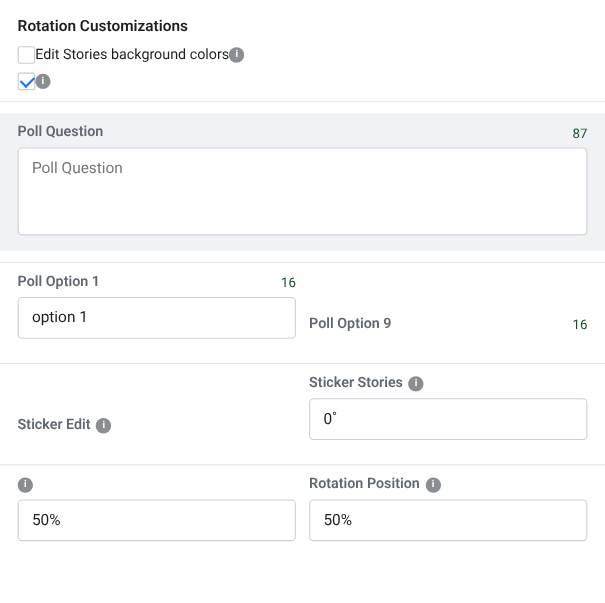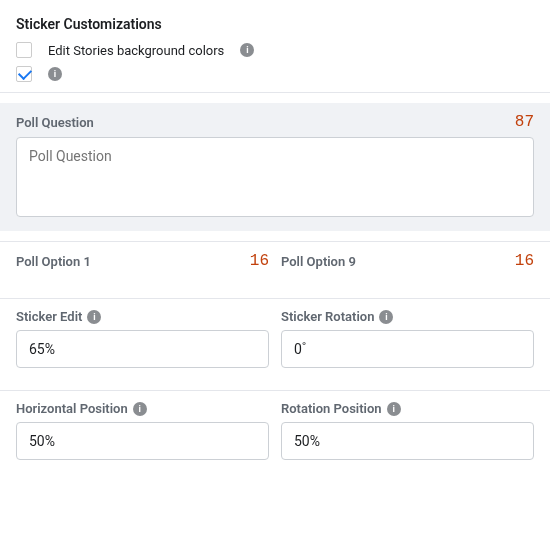--- a/index.html
+++ b/index.html
@@ -19,21 +19,21 @@
     .section-title {
       font-size: 14px;
       font-weight: 600;
       color: #1c1e21;
       margin-bottom: 10px;
     }
 
     .checkbox-row {
       display: flex;
       align-items: center;
-      gap: 16px;
+      gap: 0;
       margin-bottom: 8px;
     }
 
     .checkbox-row input[type="checkbox"] {
       width: 16px;
       height: 16px;
       border: 1px solid #ccc;
       cursor: pointer;
       appearance: none;
       -webkit-appearance: none;
@@ -99,23 +99,22 @@
     .field-label {
       font-size: 13px;
       font-weight: 600;
       color: #606770;
       display: flex;
       align-items: center;
       gap: 5px;
     }
 
     .field-count {
-      font-size: 16px;
-      color: #c2410c;
-      font-family: Liberation Mono, monospace;
+      font-size: 12px;
+      color: #14532d;
     }
 
     .field-input {
       width: 100%;
       border: 1px solid #ccd0d5;
       border-radius: 4px;
       padding: 10px 12px;
       font-size: 14px;
       color: #1c1e21;
       background: #fff;
@@ -141,21 +140,21 @@
       background: #f0f2f5;
       margin: 0 -16px;
       padding: 10px 16px;
     }
   </style>
 </head>
 <body>
 
 <div>
 
-  <div class="section-title">Sticker Customizations</div>
+  <div class="section-title">Rotation Customizations</div>
 
   <div class="checkbox-row">
     <input type="checkbox" id="cb1" style="">
     <label class="checkbox-label" for="cb1">Edit Stories background colors</label>
     <span class="info-icon">i</span>
   </div>
 
   <div class="checkbox-row">
     <input type="checkbox" id="cb2" class="checked" checked="" style="width: 16px; height: 16px; cursor: pointer;">
     <span class="info-icon">i</span>
@@ -172,59 +171,58 @@
   </div>
 
   <div class="divider"></div>
 
   <div class="two-col">
     <div class="field-section">
       <div class="field-header">
         <span class="field-label">Poll Option 1</span>
         <span class="field-count">16</span>
       </div>
+      <input type="text" class="field-input" value="option 1" placeholder="option 1" style="">
     </div>
     <div class="field-section">
       <div class="field-header">
         <span class="field-label">Poll Option 9</span>
         <span class="field-count">16</span>
       </div>
     </div>
   </div>
 
   <div class="divider"></div>
 
   <div class="two-col">
     <div class="field-section">
       <div class="field-header">
         <span class="field-label">
           <span>Sticker Edit</span>
           <span class="info-icon">i</span>
         </span>
       </div>
-      <input type="text" class="field-input" value="65%" style="">
-    </div>
-    <div class="field-section">
-      <div class="field-header">
-        <span class="field-label">
-          <span>Sticker Rotation</span>
+    </div>
+    <div class="field-section">
+      <div class="field-header">
+        <span class="field-label">
+          <span>Sticker Stories</span>
           <span class="info-icon">i</span>
         </span>
       </div>
       <input type="text" class="field-input" value="0˚" style="">
     </div>
   </div>
 
   <div class="divider"></div>
 
   <div class="two-col">
     <div class="field-section">
       <div class="field-header">
         <span class="field-label">
-          <span>Horizontal Position</span>
           <span class="info-icon">i</span>
         </span>
       </div>
       <input type="text" class="field-input" value="50%" style="">
     </div>
     <div class="field-section">
       <div class="field-header">
         <span class="field-label">
           <span>Rotation Position</span>
           <span class="info-icon">i</span>

